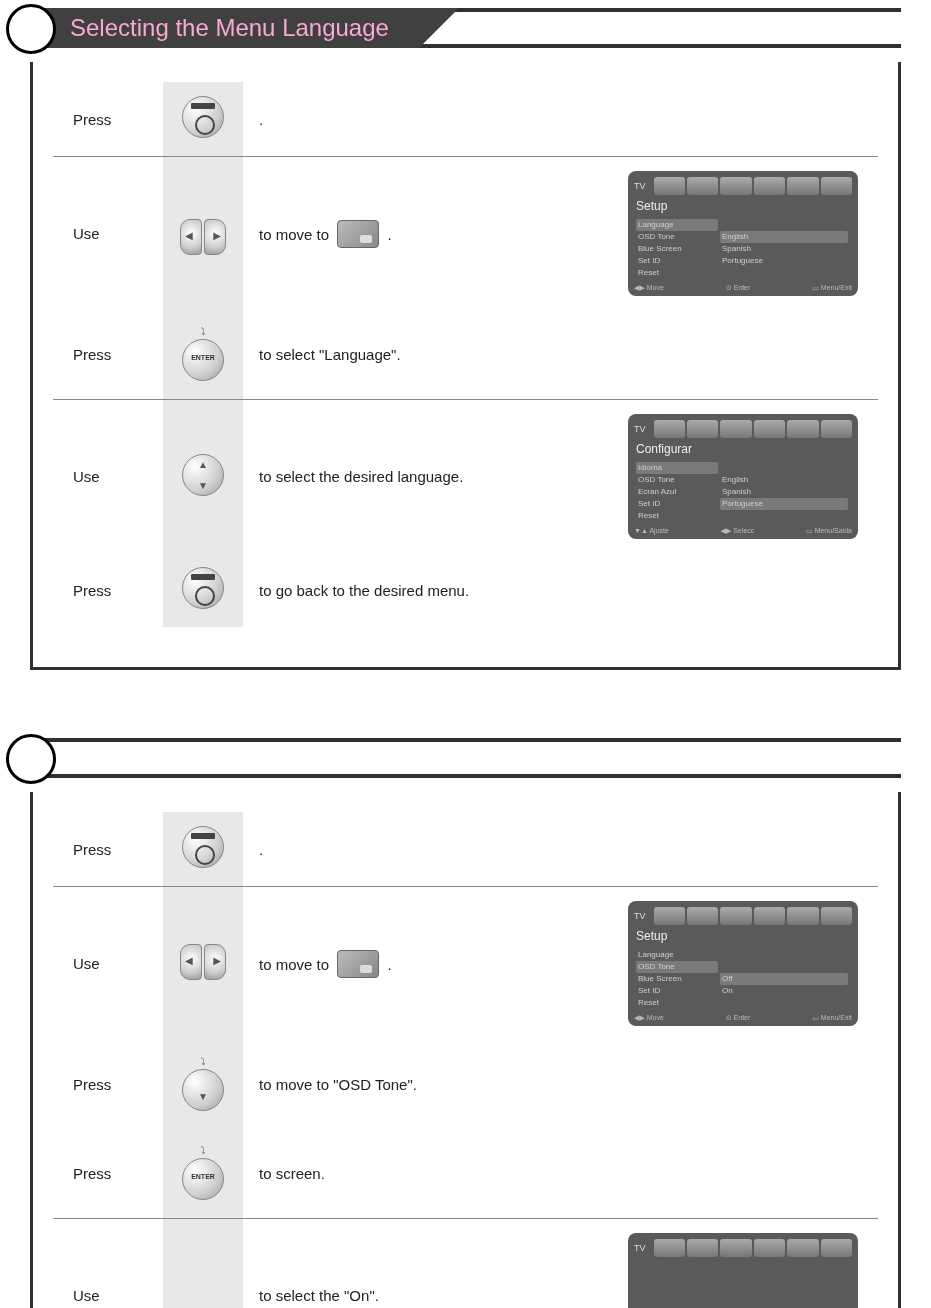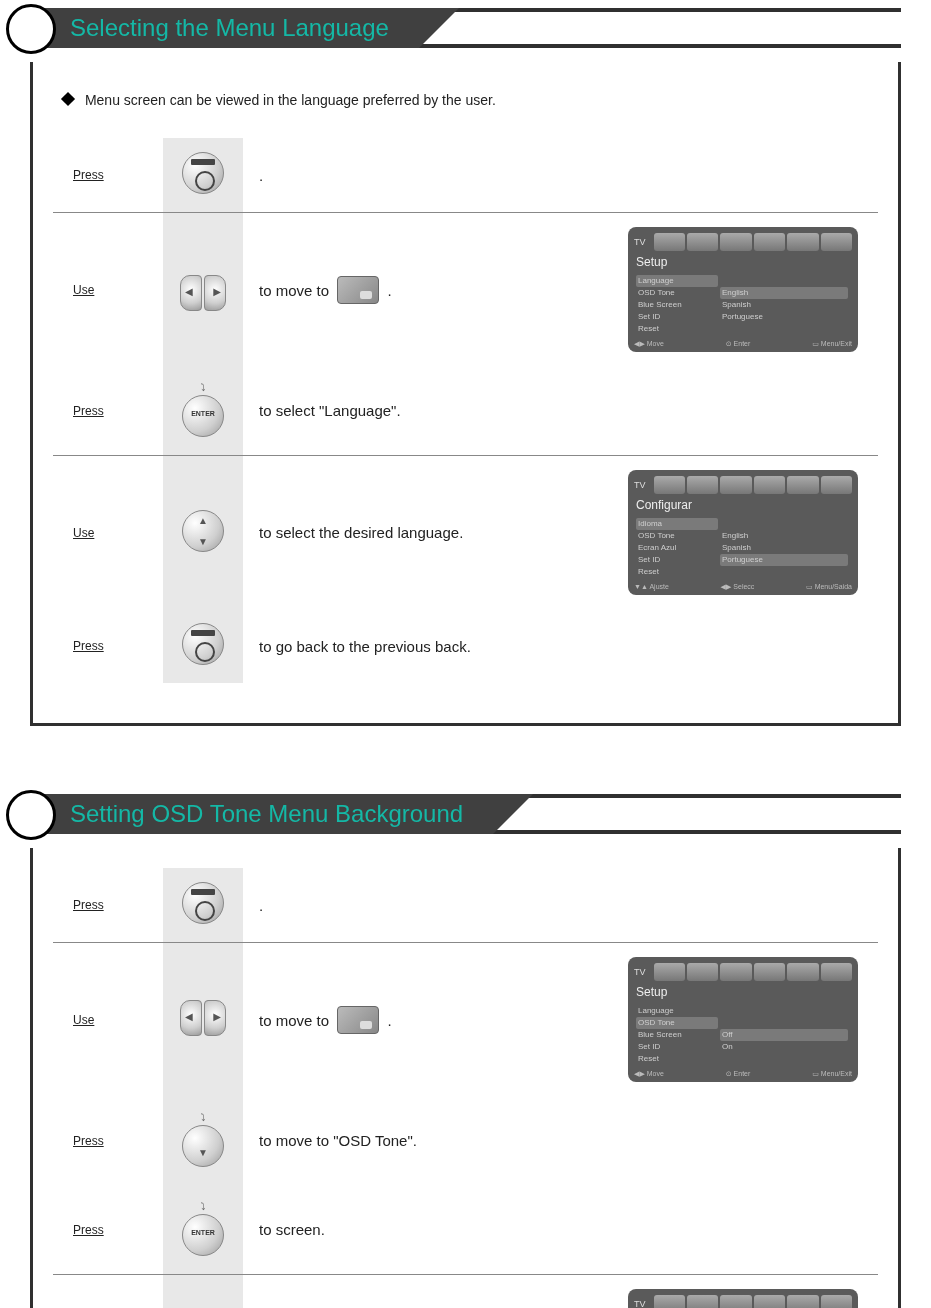--- a/index.html
+++ b/index.html
@@ -34,21 +34,21 @@
     background: #fff;
     border: 3px solid #000;
     z-index: 3;
   }
   .title-bar {
     position: absolute;
     left: 30px;
     top: 8px;
     height: 40px;
     background: #404040;
-    color: #14b8a6;
+    color: #f9a8d4;
     font-size: 24px;
     line-height: 40px;
     padding: 0 30px 0 40px;
     display: inline-block;
     z-index: 2;
   }
   .title-bar::after {
     content: "";
     position: absolute;
     right: -40px;
@@ -105,23 +105,22 @@
   .step {
     display: table-row;
   }
   .cell {
     display: table-cell;
     vertical-align: middle;
     padding: 14px 0;
   }
   .label-cell {
     width: 90px;
-    font-size: 12px;
+    font-size: 15px;
     padding-left: 20px;
-    text-decoration: underline;
   }
   .icon-cell {
     width: 80px;
     text-align: center;
     background: #e8e8e8;
   }
   .desc-cell {
     font-size: 15px;
     padding-left: 16px;
   }
@@ -315,24 +314,20 @@
 <div class="page">
 
   <div class="section">
     <div class="title-row">
       <div class="title-line"></div>
       <div class="title-line2"></div>
       <div class="title-disc"></div>
       <div class="title-bar">Selecting the Menu Language</div>
     </div>
     <div class="content-frame">
-      <div class="intro">
-        <span class="dia"></span>
-        <span>Menu screen can be viewed in the language preferred by the user.</span>
-      </div>
 
       <div class="steps">
 
         <div class="step">
           <div class="cell label-cell">Press</div>
           <div class="cell icon-cell">
             <span class="rc-btn menu"></span>
           </div>
           <div class="cell desc-cell">
             <span>.</span>
@@ -436,34 +431,33 @@
               </div>
             </div>
           </div>
         </div>
 
         <div class="step">
           <div class="cell label-cell">Press</div>
           <div class="cell icon-cell">
             <span class="rc-btn menu"></span>
           </div>
-          <div class="cell desc-cell">to go back to the previous back.</div>
+          <div class="cell desc-cell">to go back to the desired menu.</div>
           <div class="cell preview-cell"></div>
         </div>
 
       </div>
     </div>
   </div>
 
   <div class="section">
     <div class="title-row">
       <div class="title-line"></div>
       <div class="title-line2"></div>
       <div class="title-disc"></div>
-      <div class="title-bar">Setting OSD Tone Menu Background</div>
     </div>
     <div class="content-frame">
 
       <div class="steps">
 
         <div class="step">
           <div class="cell label-cell">Press</div>
           <div class="cell icon-cell">
             <span class="rc-btn menu"></span>
           </div>

